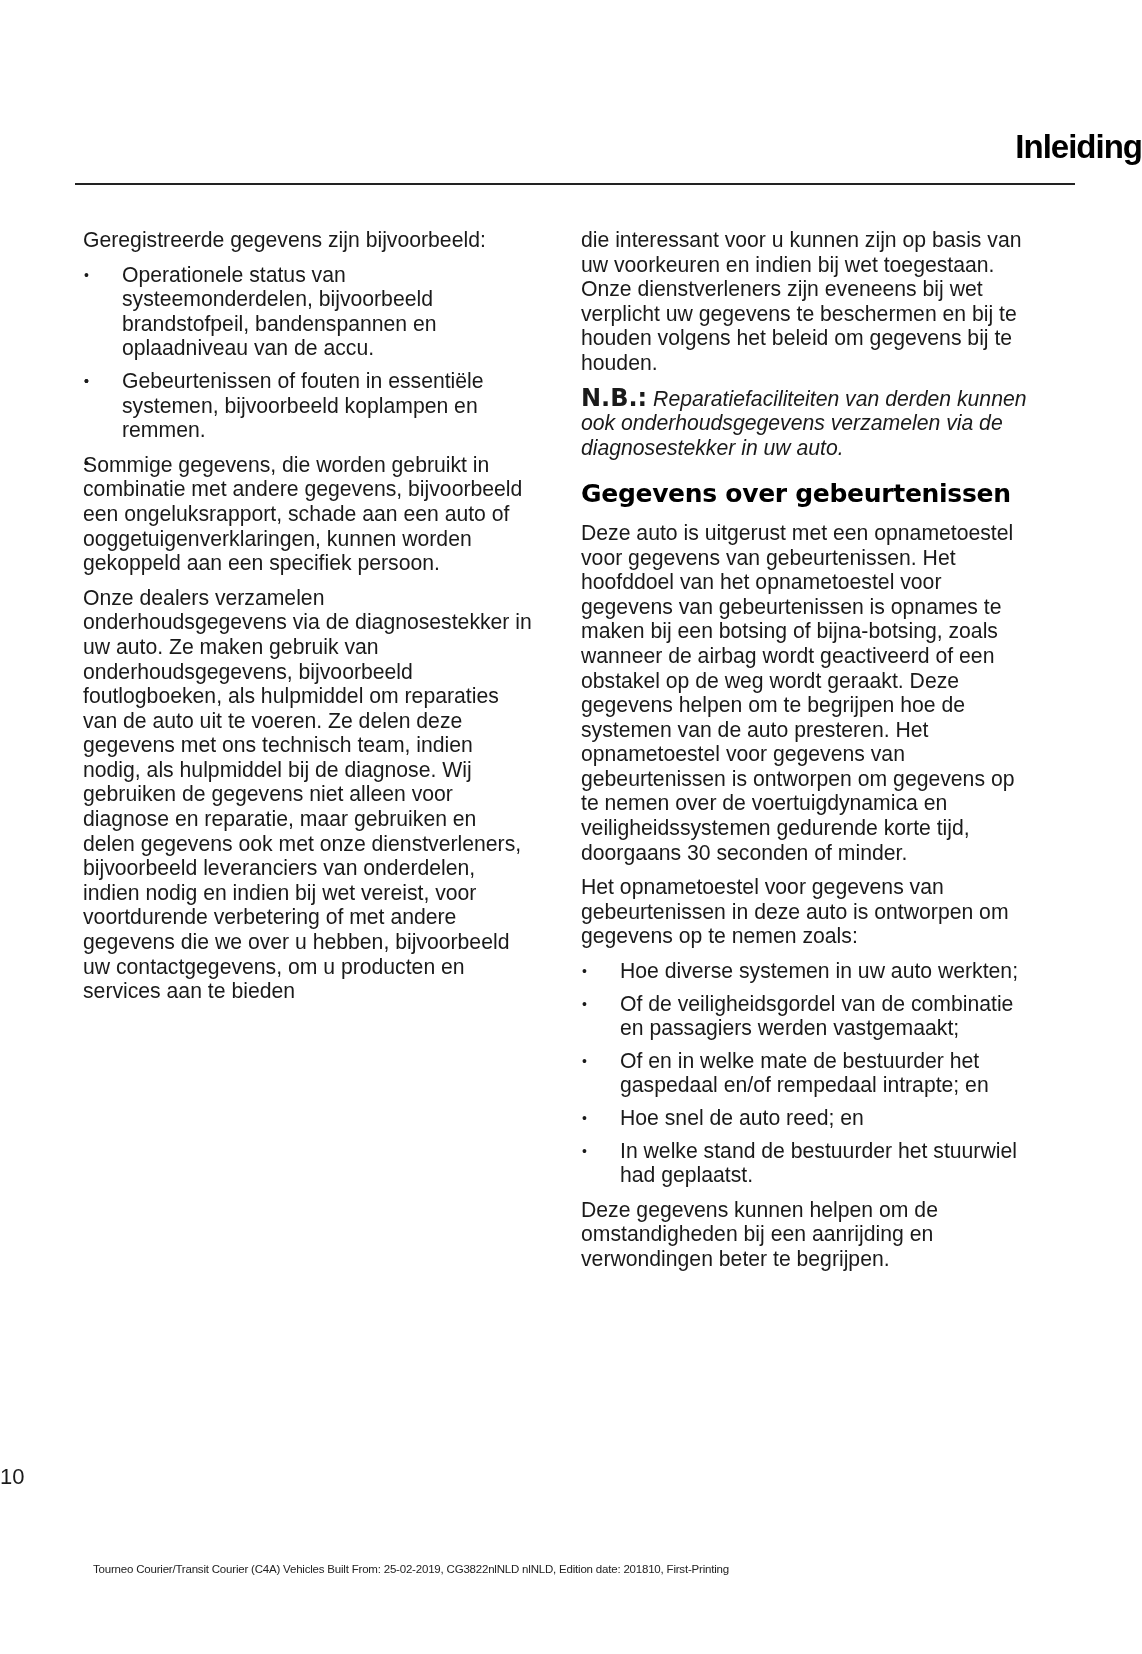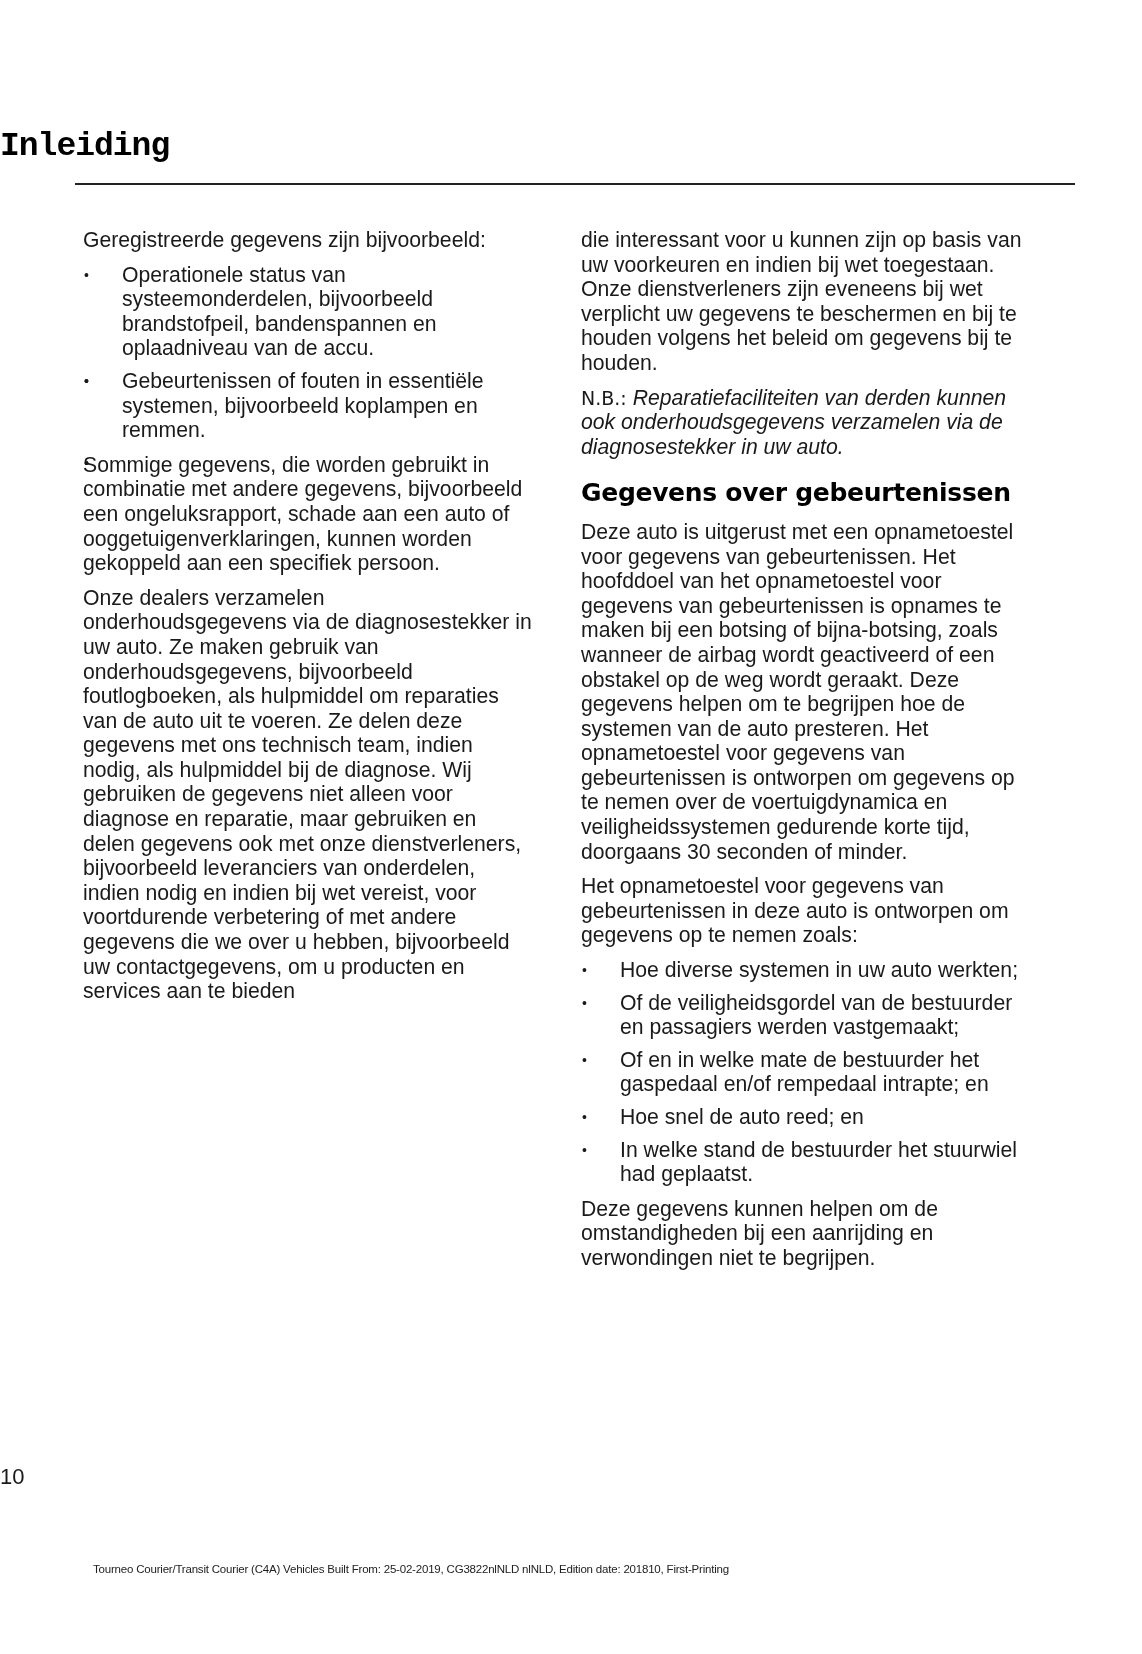--- a/index.html
+++ b/index.html
@@ -1,32 +1,32 @@
 <!DOCTYPE html>
 <html><head>
   <meta charset="utf-8">
   <style>
     html, body { margin: 0; padding: 0; background: #ffffff; }
     body { width: 1142px; height: 1654px; position: relative; overflow: hidden;
            font-family: "Liberation Sans", "DejaVu Sans", sans-serif; color: #1a1a1a; }
-    .page-title { position: absolute; top: 128px; left: 0; width: 1142px; text-align: left;
-                  font-family: Liberation Mono, monospace; font-weight: bold; font-size: 33px;
+    .page-title { position: absolute; top: 128px; left: 0; width: 1142px; text-align: right;
+                  font-family: Liberation Sans, sans-serif; font-weight: bold; font-size: 33px;
                   letter-spacing: -1px; color: #000; }
     .title-rule { position: absolute; top: 183px; left: 75px; width: 1000px; height: 2px; background: #222; }
     .col { position: absolute; top: 228px; width: 450px; font-size: 21.2px; line-height: 24.6px; }
     .col.left { left: 83px; }
     .col.right { left: 581px; width: 455px; }
     p { margin: 0 0 10px 0; }
     ul { list-style: none; margin: 0 0 10px 0; padding: 0; }
     li { position: relative; padding-left: 39px; margin-bottom: 8px; }
     .col.right li { padding-left: 39px; }
     .bullet { position: absolute; left: 1px; top: 0; font-size: 14px; }
     h2 { font-family: "DejaVu Sans", sans-serif; font-weight: bold; font-size: 25px;
          margin: 22px 0 14px 0; letter-spacing: -0.3px; color: #000; }
-    .nb-label { font-family: "DejaVu Sans", sans-serif; font-weight: normal; font-size: 19px; }
+    .nb-label { font-family: "DejaVu Sans", sans-serif; font-weight: bold; font-size: 24px; }
     .nb-text { font-style: italic; }
     .page-number { position: absolute; top: 1464px; left: 0; width: 1142px; font-size: 22px; }
     .footer { position: absolute; top: 1563px; left: 93px; font-size: 11.5px; letter-spacing: -0.2px; color: #222; }
   </style>
 </head>
 <body>
 
 <div class="page-title">Inleiding</div>
 <div class="title-rule"></div>
 
@@ -47,22 +47,22 @@
   <p>die interessant voor u kunnen zijn op basis van uw voorkeuren en indien bij wet toegestaan. Onze dienstverleners zijn eveneens bij wet verplicht uw gegevens te beschermen en bij te houden volgens het beleid om gegevens bij te houden.</p>
   <p>
     <span class="nb-label">N.B.:</span>
     <span class="nb-text">Reparatiefaciliteiten van derden kunnen ook onderhoudsgegevens verzamelen via de diagnosestekker in uw auto.</span>
   </p>
   <h2>Gegevens over gebeurtenissen</h2>
   <p>Deze auto is uitgerust met een opnametoestel voor gegevens van gebeurtenissen. Het hoofddoel van het opnametoestel voor gegevens van gebeurtenissen is opnames te maken bij een botsing of bijna-botsing, zoals wanneer de airbag wordt geactiveerd of een obstakel op de weg wordt geraakt. Deze gegevens helpen om te begrijpen hoe de systemen van de auto presteren. Het opnametoestel voor gegevens van gebeurtenissen is ontworpen om gegevens op te nemen over de voertuigdynamica en veiligheidssystemen gedurende korte tijd, doorgaans 30 seconden of minder.</p>
   <p>Het opnametoestel voor gegevens van gebeurtenissen in deze auto is ontworpen om gegevens op te nemen zoals:</p>
   <ul>
     <li><span class="bullet">•</span><span>Hoe diverse systemen in uw auto werkten;</span></li>
-    <li><span class="bullet">•</span><span>Of de veiligheidsgordel van de bestuurder en passagiers werden vastgemaakt;</span></li>
+    <li><span class="bullet">•</span><span>Of de veiligheidsgordel van de combinatie en passagiers werden vastgemaakt;</span></li>
     <li><span class="bullet">•</span><span>Of en in welke mate de bestuurder het gaspedaal en/of rempedaal intrapte; en</span></li>
     <li><span class="bullet">•</span><span>Hoe snel de auto reed; en</span></li>
     <li><span class="bullet">•</span><span>In welke stand de bestuurder het stuurwiel had geplaatst.</span></li>
   </ul>
-  <p>Deze gegevens kunnen helpen om de omstandigheden bij een aanrijding en verwondingen niet te begrijpen.</p>
+  <p>Deze gegevens kunnen helpen om de omstandigheden bij een aanrijding en verwondingen beter te begrijpen.</p>
 </div>
 
 <div class="page-number">10</div>
 <div class="footer">Tourneo Courier/Transit Courier (C4A) Vehicles Built From: 25-02-2019, CG3822nlNLD nlNLD, Edition date: 201810, First-Printing</div>
 
 </body></html>

